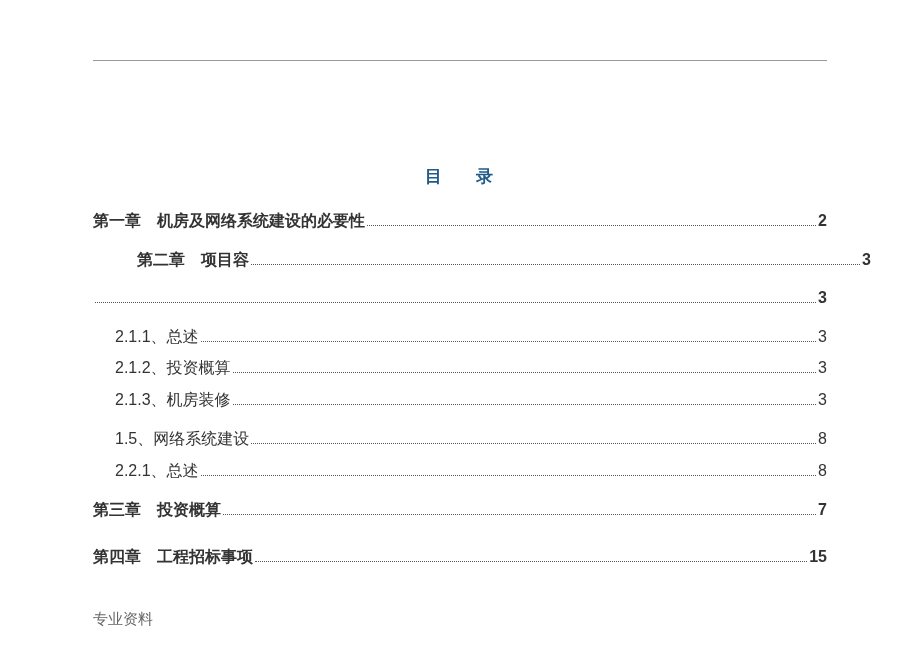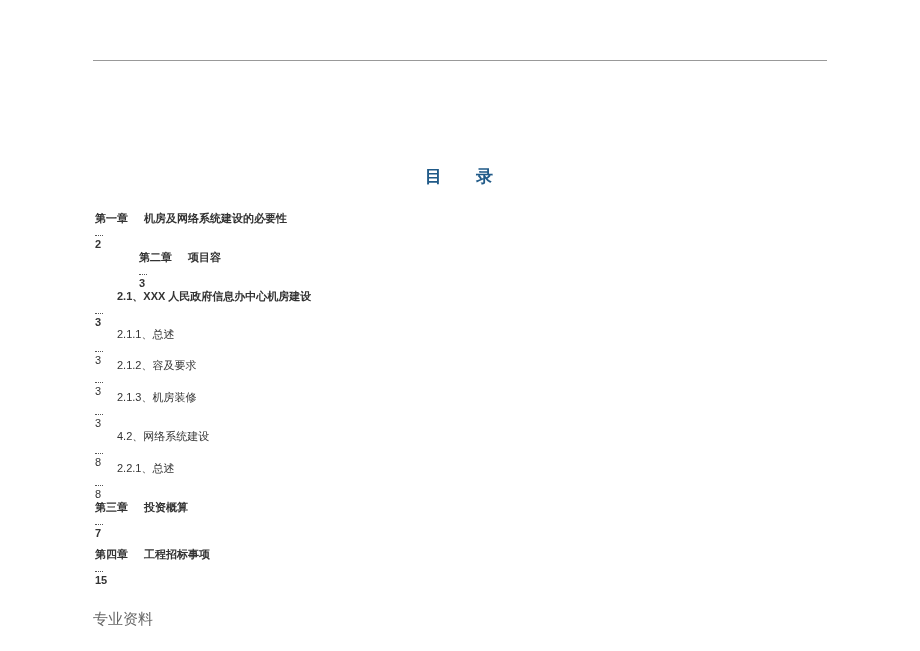--- a/index.html
+++ b/index.html
@@ -32,24 +32,23 @@
       letter-spacing: 2px;
     }
     .title .gap { display: inline-block; width: 32px; }
     .toc { position: absolute; left: 0; width: 734px; }
     .toc-row {
       position: absolute;
       left: 0;
       width: 734px;
       display: flex;
       align-items: baseline;
-      font-size: 11px;
+      font-size: 16px;
       color: #333;
       white-space: nowrap;
-      flex-direction: column;
     }
     .toc-row .label { flex: 0 0 auto; }
     .toc-row .dots {
       flex: 1 1 auto;
       border-bottom: 1px dotted #555;
       margin: 0 2px 2px 2px;
       min-width: 8px;
       height: 0.9em;
     }
     .toc-row .pg { flex: 0 0 auto; }
@@ -80,41 +79,40 @@
         <span class="label bold"><span>第一章</span><span class="chapter-gap"></span><span>机房及网络系统建设的必要性</span></span>
         <span class="dots"></span>
         <span class="pg bold">2</span>
       </div>
       <div class="toc-row" style="top: 250px; margin-left: 44px;">
         <span class="label bold"><span>第二章</span><span class="chapter-gap"></span><span>项目容</span></span>
         <span class="dots"></span>
         <span class="pg bold">3</span>
       </div>
       <div class="toc-row" style="top: 289px;">
-        <span class="label bold ind1">2.1、XXX 人民政府信息办中心机房建设</span>
         <span class="dots"></span>
         <span class="pg bold">3</span>
       </div>
       <div class="toc-row" style="top: 327px;">
         <span class="label ind2">2.1.1、总述</span>
         <span class="dots"></span>
         <span class="pg">3</span>
       </div>
       <div class="toc-row" style="top: 358px;">
-        <span class="label ind2">2.1.2、容及要求</span>
+        <span class="label ind2">2.1.2、投资概算</span>
         <span class="dots"></span>
         <span class="pg">3</span>
       </div>
       <div class="toc-row" style="top: 390px; justify-content: space-between;">
         <span class="label ind2">2.1.3、机房装修</span>
         <span class="dots"></span>
         <span class="pg">3</span>
       </div>
       <div class="toc-row" style="top: 429px;">
-        <span class="label ind2">4.2、网络系统建设</span>
+        <span class="label ind2">1.5、网络系统建设</span>
         <span class="dots"></span>
         <span class="pg">8</span>
       </div>
       <div class="toc-row" style="top: 461px;">
         <span class="label ind2">2.2.1、总述</span>
         <span class="dots"></span>
         <span class="pg">8</span>
       </div>
       <div class="toc-row" style="top: 500px;">
         <span class="label bold"><span>第三章</span><span class="chapter-gap"></span><span>投资概算</span></span>

